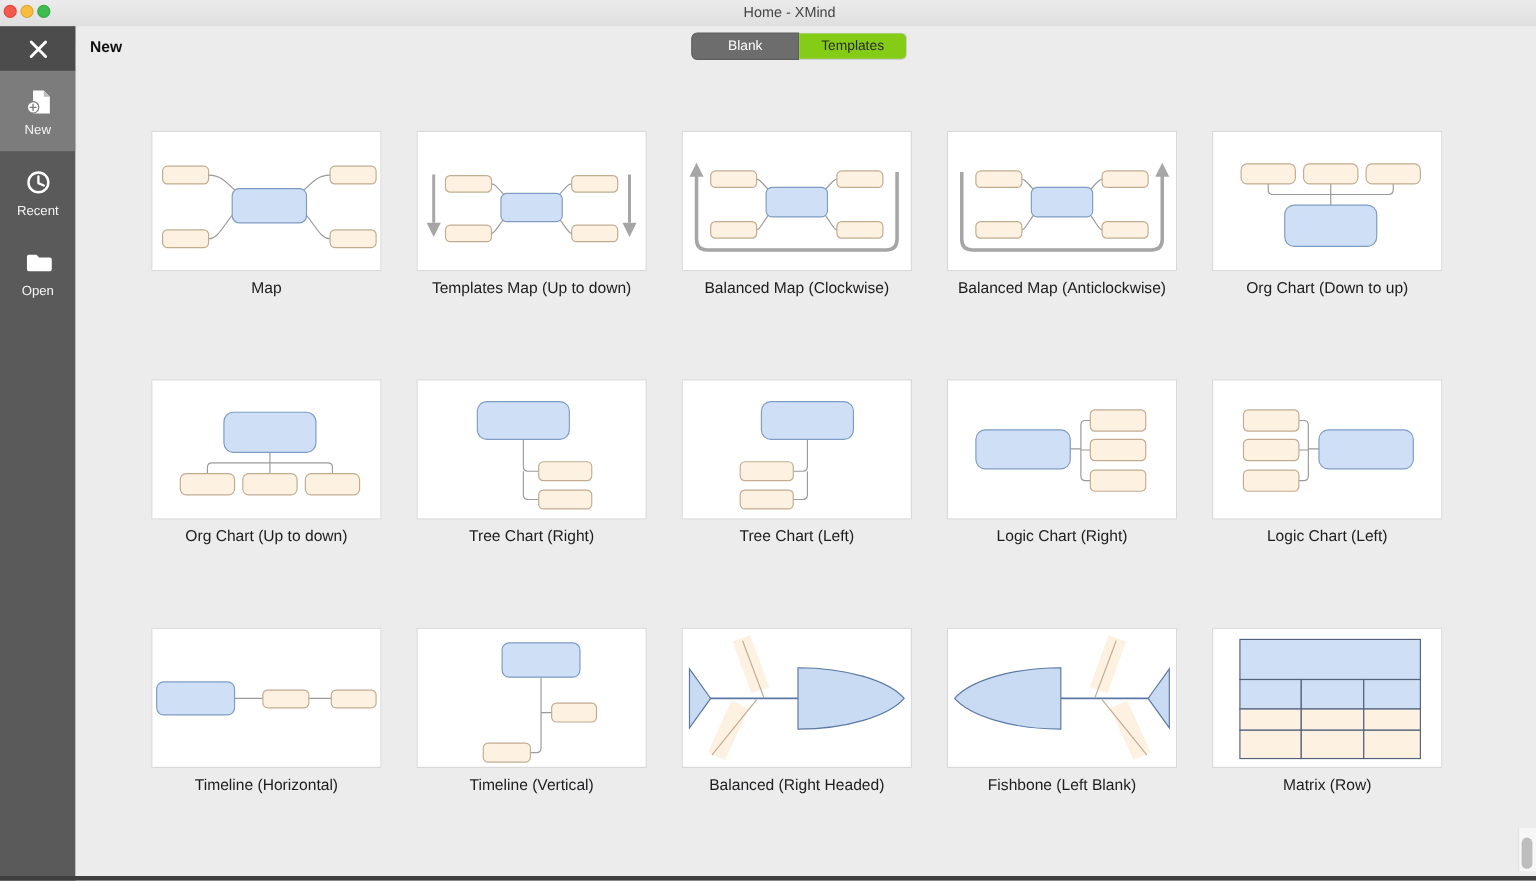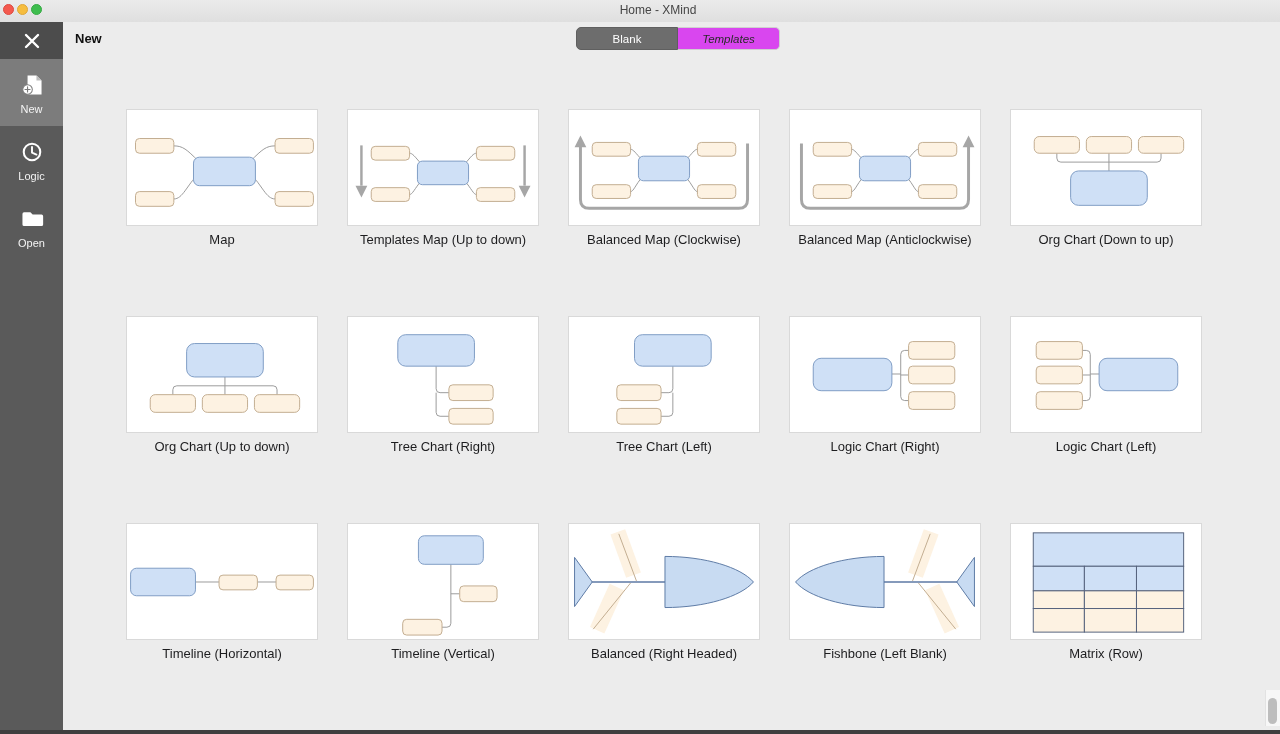--- a/index.html
+++ b/index.html
@@ -31,23 +31,23 @@
   .sidebar{position:absolute;left:0;top:22px;width:63px;bottom:0;background:var(--sidebar-bg);}
   .side-close{height:37px;background:var(--sidebar-close);display:flex;align-items:center;justify-content:center;cursor:pointer;}
   .side-item{height:67px;display:flex;flex-direction:column;align-items:center;justify-content:center;gap:4px;cursor:pointer;}
   .side-item.selected{background:var(--sidebar-selected);}
   .side-item .lbl{font-size:11px;color:#f4f4f4;}
 
   
   .content{position:absolute;left:63px;top:22px;right:0;bottom:4px;background:var(--content-bg);overflow:hidden;}
   .page-title{position:absolute;left:12px;top:9px;font-size:13px;font-weight:bold;color:#111;}
   .segmented{position:absolute;left:513px;top:5px;display:flex;height:23px;}
-  .seg-btn{width:102px;font-size:11.5px;display:flex;align-items:center;justify-content:center;cursor:pointer;}
+  .seg-btn{width:90px;font-size:11.5px;display:flex;align-items:center;justify-content:center;cursor:pointer;}
   .seg-left{background:var(--seg-selected);color:#fff;border:1px solid #5f5f5f;border-radius:5px 0 0 5px;}
-  .seg-right{background:#d946ef;color:#2b2b2b;border:1px solid #cfcfcf;border-left:none;border-radius:0 5px 5px 0;font-style:italic;}
+  .seg-right{background:#84cc16;color:#2b2b2b;border:1px solid #cfcfcf;border-left:none;border-radius:0 5px 5px 0;}
 
   .grid{position:absolute;left:63px;top:51px;display:grid;
     grid-template-columns:repeat(5,192px);column-gap:29px;row-gap:31px;}
   .cell{width:192px;height:140px;cursor:pointer;margin-top:36px;}
   .thumb{width:192px;height:117px;background:var(--card-bg);border:1px solid var(--card-border);}
   .thumb svg{display:block;}
   .cell .label{margin-top:6px;text-align:center;font-size:13px;color:#1d1d1f;}
 
   
   .sb{fill:var(--blue-fill);stroke:var(--blue-stroke);stroke-width:1;}
@@ -94,21 +94,21 @@
         <circle cx="15" cy="29" r="7.5" fill="#ffffff" stroke="#7c7c7c" stroke-width="1.6"></circle>
         <path d="M15,25 v8 M11,29 h8" stroke="#7c7c7c" stroke-width="1.8" stroke-linecap="round"></path>
       </svg>
       <span class="lbl">New</span>
     </div>
     <div class="side-item">
       <svg width="28" height="28" viewBox="0 0 44 44">
         <circle cx="22" cy="22" r="13" fill="none" stroke="#ffffff" stroke-width="3.2"></circle>
         <path d="M22,14 L22,23 L29,26" fill="none" stroke="#ffffff" stroke-width="3" stroke-linecap="round" stroke-linejoin="round"></path>
       </svg>
-      <span class="lbl">Logic</span>
+      <span class="lbl">Recent</span>
     </div>
     <div class="side-item">
       <svg width="28" height="28" viewBox="0 0 44 44">
         <path d="M7,14 q0,-2.5 2.5,-2.5 h10 l3.5,3.5 h14 q2.5,0 2.5,2.5 v13 q0,2.5 -2.5,2.5 h-27.5 q-2.5,0 -2.5,-2.5 z" fill="#ffffff"></path>
       </svg>
       <span class="lbl">Open</span>
     </div>
   </div>
 
   <div class="content">

